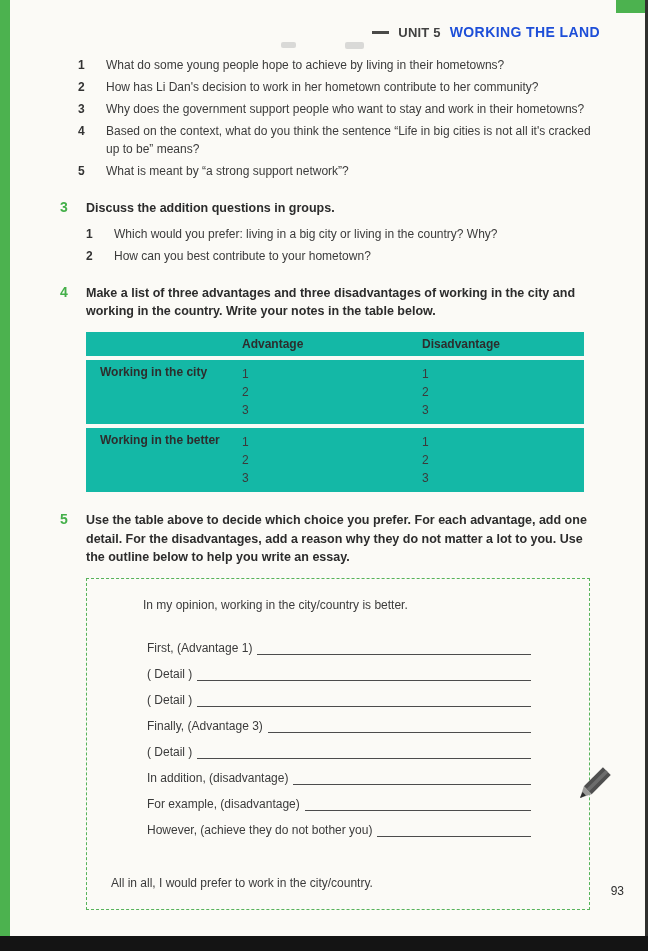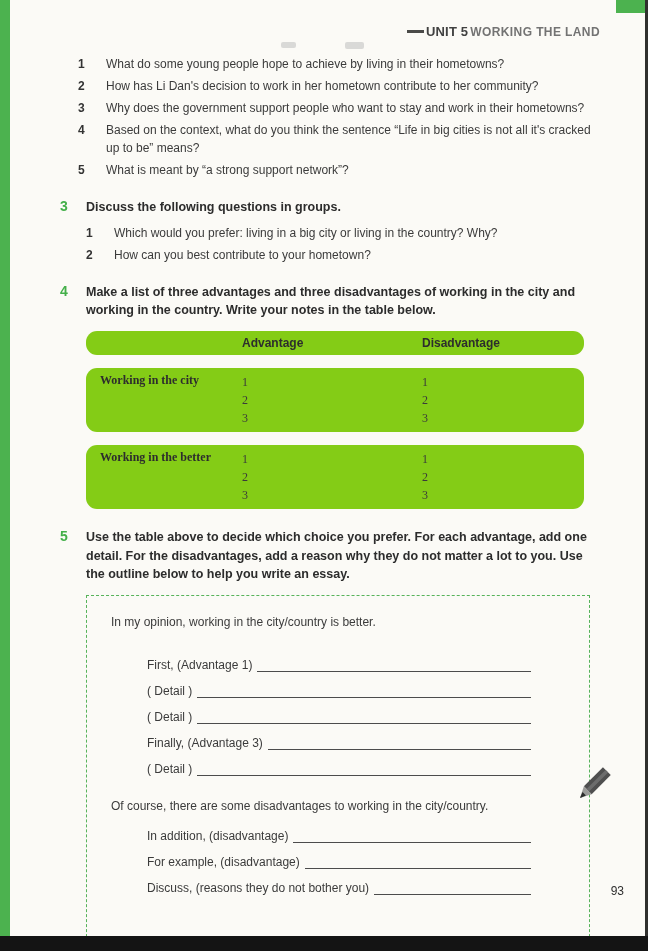--- a/index.html
+++ b/index.html
@@ -8,52 +8,52 @@
     background:#fbfaf6;
     font-family:"Liberation Sans",sans-serif;
     color:#3b3b3b;
   }
   .left-strip{position:absolute;left:0;top:0;width:10px;height:937px;background:#4cb24f;}
   .right-edge{position:absolute;right:0;top:0;width:3px;height:100%;background:#30302e;}
   .bottom-band{position:absolute;left:0;bottom:0;width:100%;height:15px;background:#141414;}
   .corner-tab{position:absolute;right:0;top:0;width:32px;height:13px;background:#4cb24f;}
   .smudge{position:absolute;background:#bdbdbd;opacity:.55;border-radius:2px;}
 
-  .unit-header{display:flex;justify-content:flex-end;align-items:center;padding:24px 48px 0 0;gap:2px;margin-left:8px;}
+  .unit-header{display:flex;justify-content:flex-end;align-items:center;padding:24px 48px 0 0;gap:9px;margin-left:8px;}
   .header-rule{width:17px;height:3px;background:#4a4a48;}
   .unit-label{font-size:13px;font-weight:bold;color:#414141;letter-spacing:.2px;}
-  .unit-title{font-size:12px;font-weight:bold;color:#737373;letter-spacing:.4px;}
+  .unit-title{font-size:14px;font-weight:bold;color:#1d4ed8;letter-spacing:.4px;}
 
   .content{padding:12px 48px 0 60px;}
 
   .qlist{margin-top:4px;}
   .qlist.top{padding-left:18px;}
   .qlist.sub{padding-left:26px;margin-top:8px;}
   .qrow{display:flex;font-size:12px;line-height:1.5;margin-bottom:4px;color:#3b3b3b;}
   .qnum{flex:none;width:28px;font-weight:bold;color:#333;}
   .qtext{flex:1;}
 
   .activity{margin-top:19px;}
   .act-head{display:flex;}
   .act-num{flex:none;width:26px;font-size:14px;font-weight:bold;color:#43af49;}
   .act-title{flex:1;font-size:12.5px;font-weight:bold;color:#2c2c2c;line-height:1.45;}
 
   .adv-table{width:498px;margin:12px 0 0 26px;font-size:12px;}
-  .t-row{display:flex;background:#84cc16;border-radius:11px;}
-  .t-row + .t-row{margin-top:13px;font-family:Liberation Serif, serif;}
+  .t-row{display:flex;background:#14b8a6;}
+  .t-row + .t-row{margin-top:4px;}
   .t-cell{box-sizing:border-box;}
   .c-label{width:148px;padding:5px 8px 5px 14px;font-weight:bold;color:#2d2d2d;}
   .c-adv{width:180px;padding:5px 8px;}
   .c-dis{flex:1;padding:5px 8px;}
   .t-head .t-cell{padding-top:5px;padding-bottom:5px;font-weight:bold;color:#2d2d2d;}
   .num-line{line-height:18px;}
 
   .outline-box{box-sizing:border-box;width:504px;margin:12px 0 0 26px;border:1px dashed #57b35a;padding:18px 24px 16px 24px;position:relative;background:transparent;}
   .o-line{font-size:12px;line-height:1.45;margin:0;color:#3b3b3b;}
-  .o-open{margin-bottom:26px;}
+  .o-open{margin-bottom:26px;margin-left:32px;}
   .fill-group{padding-right:34px;margin-left:36px;}
   .fill-line{display:flex;align-items:flex-end;margin-bottom:11px;font-size:12px;color:#3b3b3b;}
   .fill-label{flex:none;white-space:pre;}
   .fill-blank{flex:1;border-bottom:1px solid #4c4c4c;margin-left:5px;height:14px;}
   .o-mid{margin:22px 0 12px;}
   .o-close{margin-top:38px;}
 
   .pencil{position:absolute;left:568px;top:762px;}
   .page-num{position:absolute;right:24px;top:884px;font-size:12px;color:#2e2e2e;}
 </style>
@@ -92,21 +92,21 @@
     </div>
     <div class="qrow">
       <span class="qnum">5</span>
       <span class="qtext">What is meant by “a strong support network”?</span>
     </div>
   </div>
 
   <section class="activity">
     <div class="act-head">
       <span class="act-num">3</span>
-      <span class="act-title">Discuss the following questions in groups.</span>
+      <span class="act-title">Discuss the addition questions in groups.</span>
     </div>
     <div class="qlist sub">
       <div class="qrow">
         <span class="qnum">1</span>
         <span class="qtext">Which would you prefer: living in a big city or living in the country? Why?</span>
       </div>
       <div class="qrow">
         <span class="qnum">2</span>
         <span class="qtext">How can you best contribute to your hometown?</span>
       </div>
@@ -178,33 +178,32 @@
         <div class="fill-line">
           <span class="fill-label">Finally, (Advantage 3)</span>
           <span class="fill-blank"></span>
         </div>
         <div class="fill-line">
           <span class="fill-label">( Detail )</span>
           <span class="fill-blank"></span>
         </div>
       </div>
 
-      <p class="o-line o-mid">Of course, there are some disadvantages to working in the city/country.</p>
 
       <div class="fill-group">
         <div class="fill-line">
           <span class="fill-label">In addition, (disadvantage)</span>
           <span class="fill-blank"></span>
         </div>
         <div class="fill-line">
           <span class="fill-label">For example, (disadvantage)</span>
           <span class="fill-blank"></span>
         </div>
         <div class="fill-line">
-          <span class="fill-label">Discuss, (reasons they do not bother you)</span>
+          <span class="fill-label">However, (achieve they do not bother you)</span>
           <span class="fill-blank"></span>
         </div>
       </div>
 
       <p class="o-line o-close">All in all, I would prefer to work in the city/country.</p>
     </div>
   </section>
 
 </main>
 

